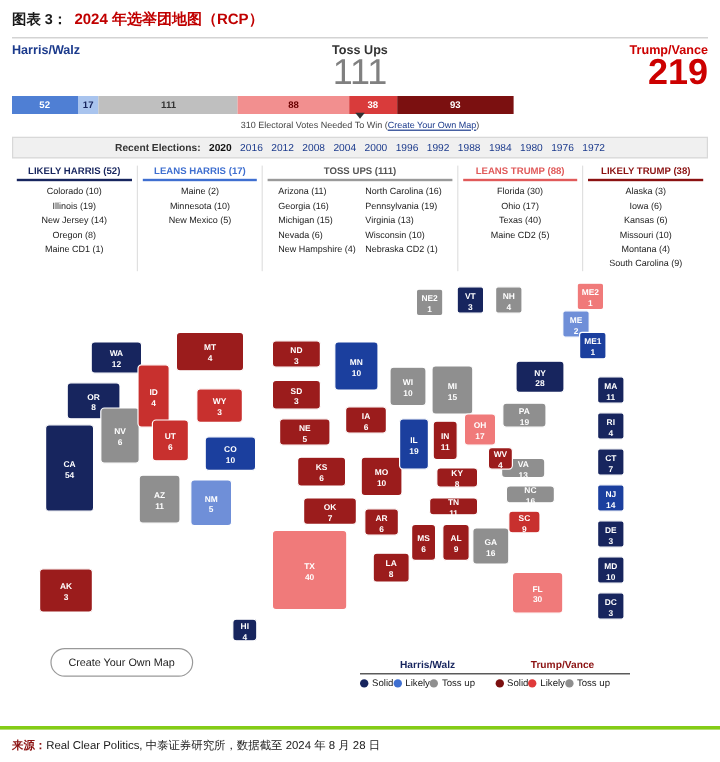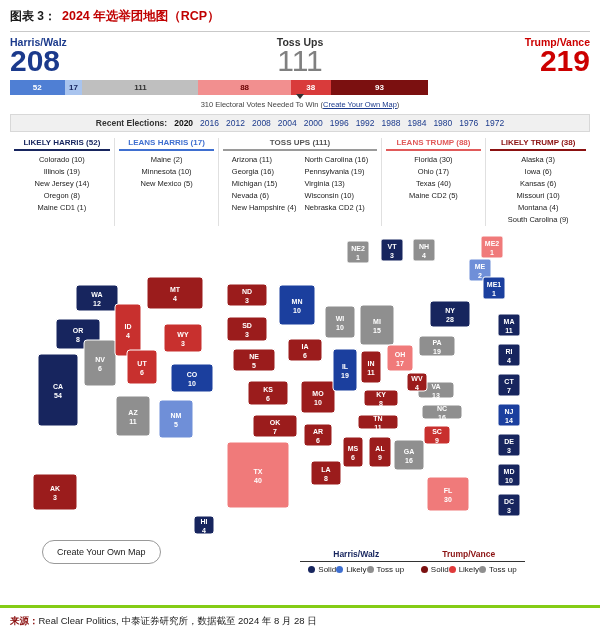--- a/index.html
+++ b/index.html
@@ -165,21 +165,21 @@
   .legend-heads {
     display: flex;
     justify-content: space-between;
     font-weight: bold;
     font-size: 8.5px;
   }
   .legend-heads .lh-blue { color: #17255e; width: 50%; text-align: center; }
   .legend-heads .lh-red { color: #8b1111; width: 50%; text-align: center; }
   .legend-rule { height: 1px; background: #333; margin: 2px 0 3px 0; }
   .legend-items { display: flex; }
-  .legend-half { width: 50%; display: flex; justify-content: center; }
+  .legend-half { width: 50%; display: flex; justify-content: flex-start; }
   .li { display: flex; align-items: center; gap: 3px; }
   .dot { width: 7px; height: 7px; border-radius: 50%; display: inline-block; }
   .d-solid-b { background: #17255e; }
   .d-likely-b { background: #3f6fd0; }
   .d-toss-b { background: #8f8f8f; }
   .d-solid-r { background: #7b1010; }
   .d-likely-r { background: #e03a3a; }
   .d-toss-r { background: #8f8f8f; }
   .cyom {
     position: absolute;
@@ -211,21 +211,20 @@
 <div class="title-bar">
   <span class="title-label">图表 3：</span>
   <span class="title-text">2024 年选举团地图（RCP）</span>
 </div>
 <div class="divider-top"></div>
 
 <div class="rcp-panel">
   <div class="score-row">
     <div class="score-col">
       <div class="score-name">Harris/Walz</div>
-      <div class="score-num">208</div>
     </div>
     <div class="score-col center">
       <div class="score-name neutral">Toss Ups</div>
       <div class="score-num gray">111</div>
     </div>
     <div class="score-col right">
       <div class="score-name red">Trump/Vance</div>
       <div class="score-num red">219</div>
     </div>
   </div>

